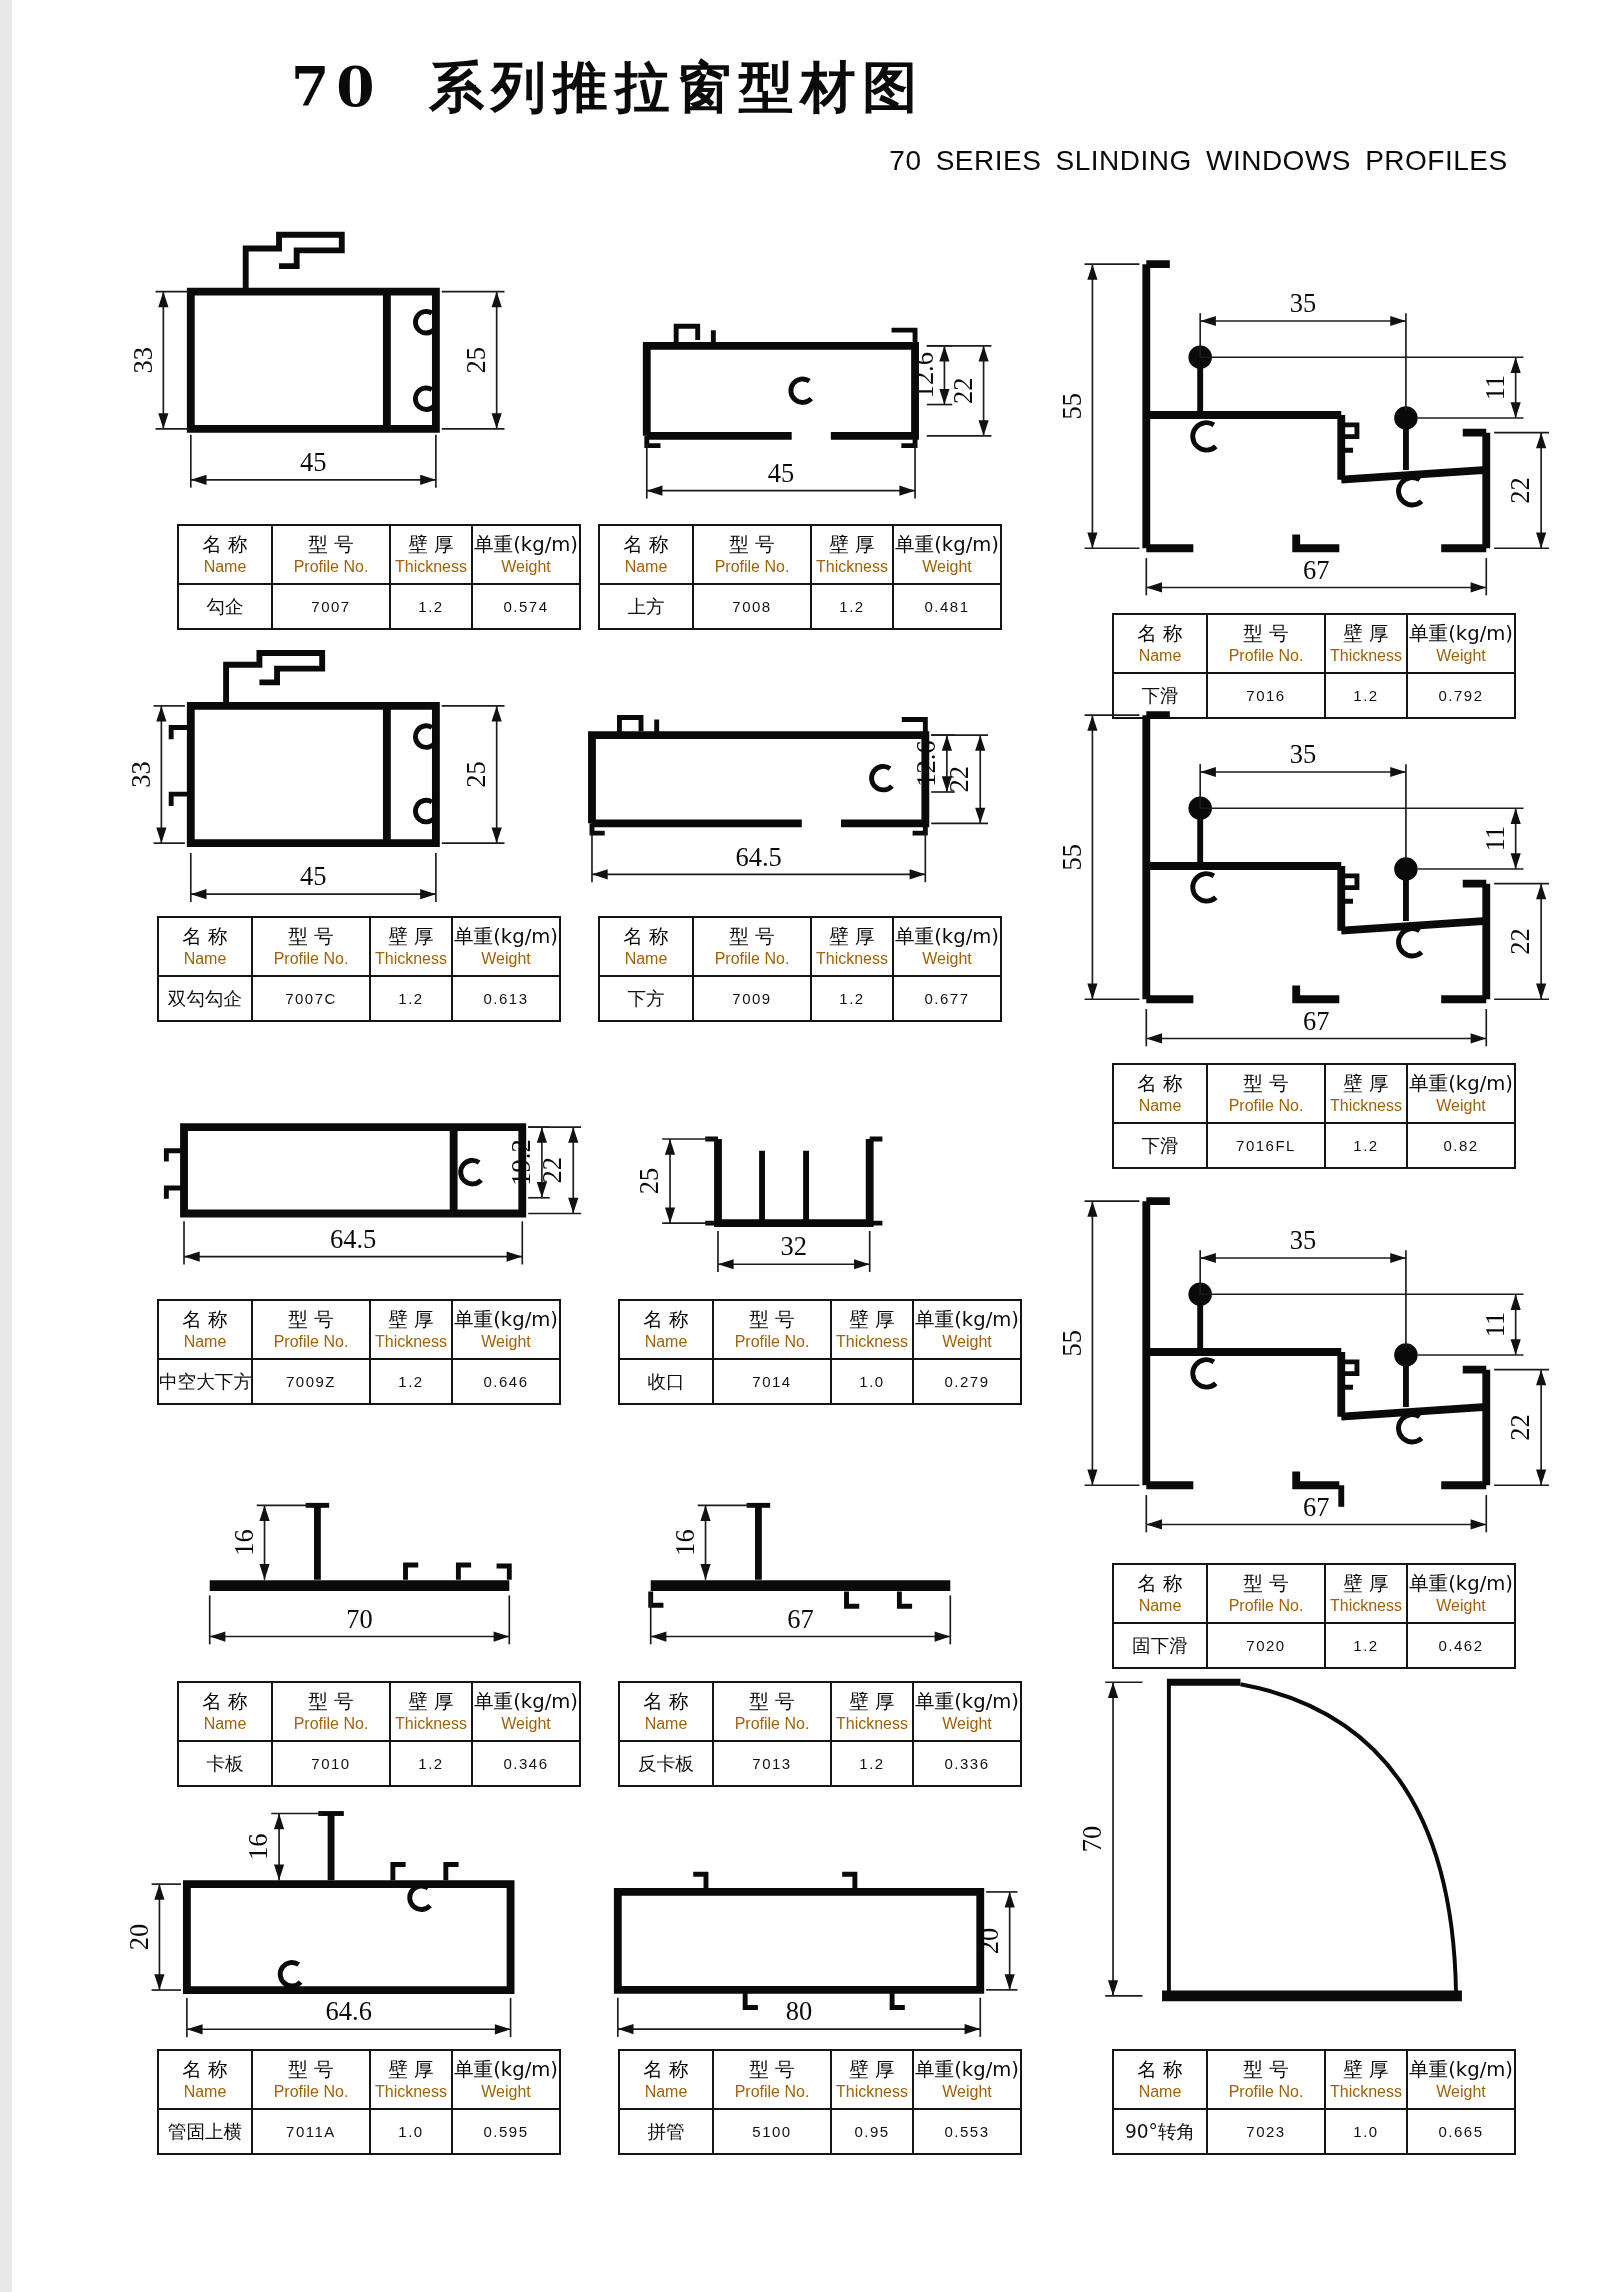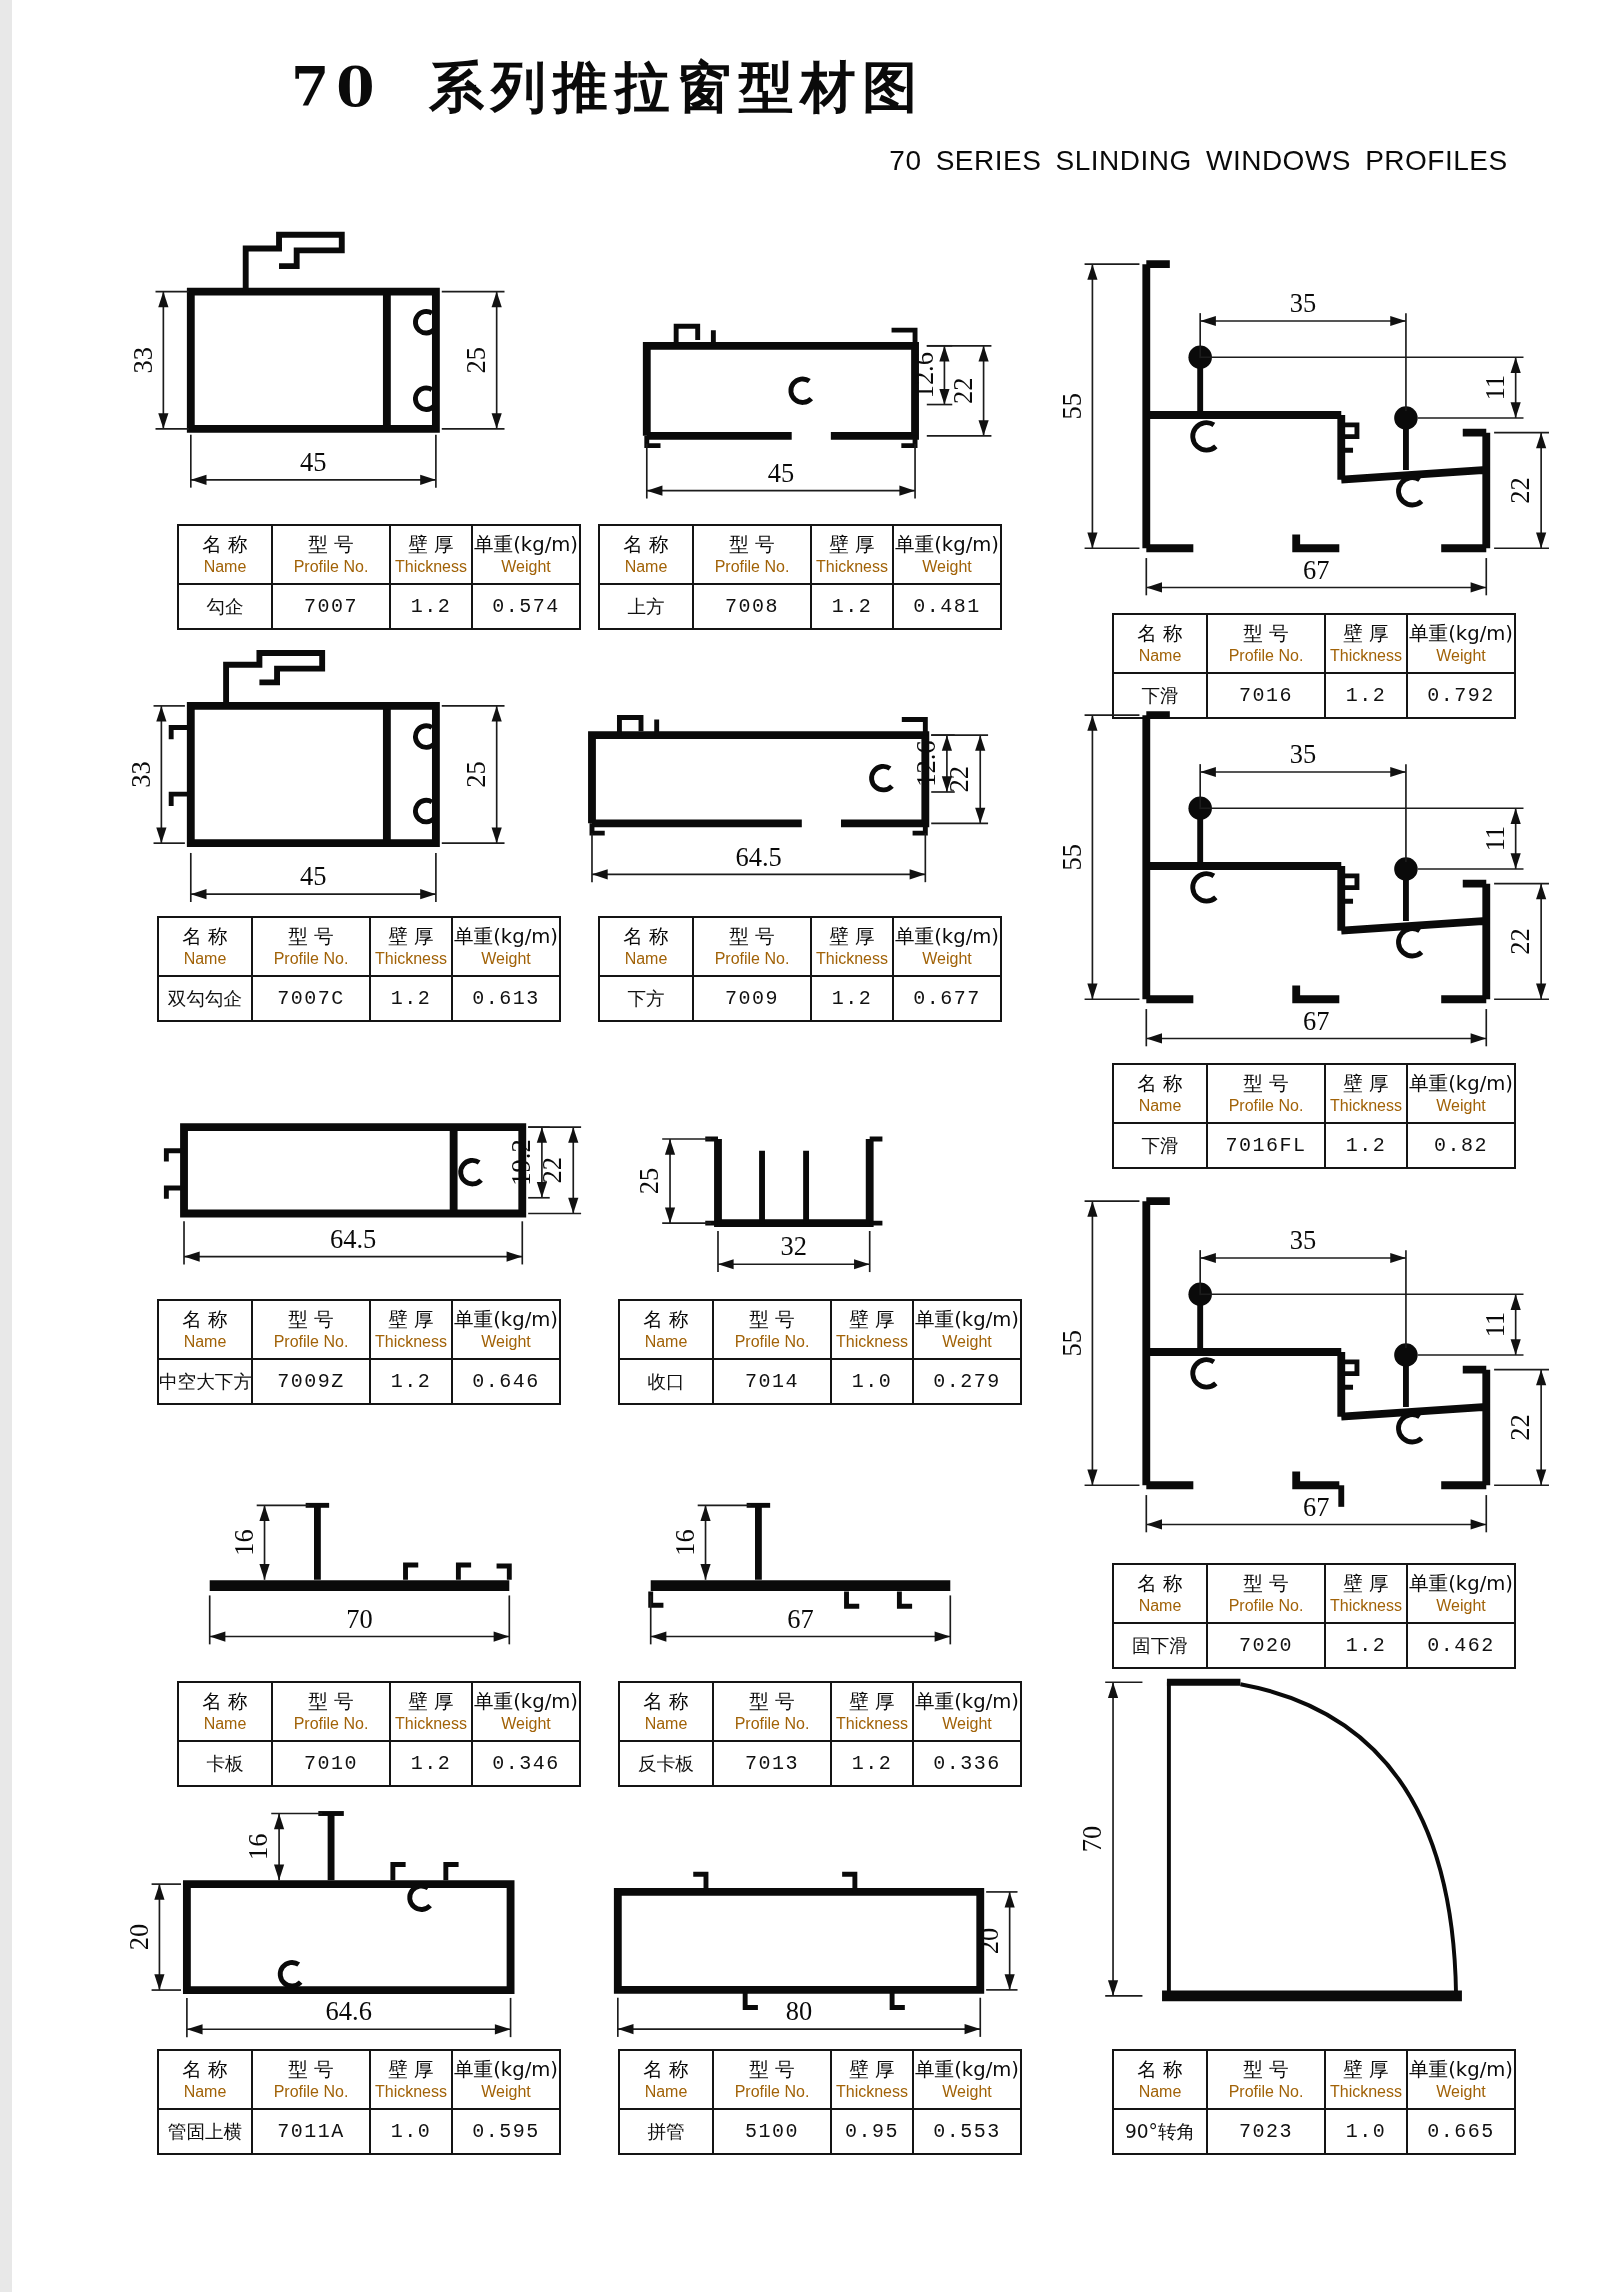--- a/index.html
+++ b/index.html
@@ -17,21 +17,21 @@
   .dml{stroke:#1c1c1c;stroke-width:1.7;}
   .ah{fill:#111;}
   .dimt{font-family:"Liberation Serif",serif;font-size:27px;fill:#0a0a0a;}
   .spec{position:absolute;border-collapse:collapse;table-layout:fixed;background:#fff;}
   .spec th,.spec td{border:2.4px solid #141414;text-align:center;vertical-align:middle;padding:0;overflow:hidden;}
   .spec th{height:57px;font-weight:normal;}
   .spec td{height:43px;}
   .hcn{font-family:"DejaVu Sans",sans-serif;font-size:19.6px;color:#0a0a0a;line-height:1.25;white-space:nowrap;}
   .hen{font-family:"Liberation Sans",sans-serif;font-size:16px;color:#a16207;line-height:1.1;white-space:nowrap;}
   .vname{font-family:"DejaVu Sans",sans-serif;font-size:18.6px;white-space:nowrap;}
-  .vnum{font-family:Liberation Mono, monospace;font-size:20px;letter-spacing:1.5px;white-space:nowrap;}
+  .vnum{font-family:Liberation Sans, sans-serif;font-size:15px;letter-spacing:1.5px;white-space:nowrap;}
 </style>
 </head>
 <body>
 
 <div id="page">
   <div class="title">70 系列推拉窗型材图</div>
   <div class="subtitle">70 SERIES  SLINDING WINDOWS PROFILES</div>
   <div id="blocks" style="display:contents"><div style="display:contents">
   <svg class="draw" style="left:118px;top:221px" width="451" height="299" viewBox="0 0 460 305">
     <g>

